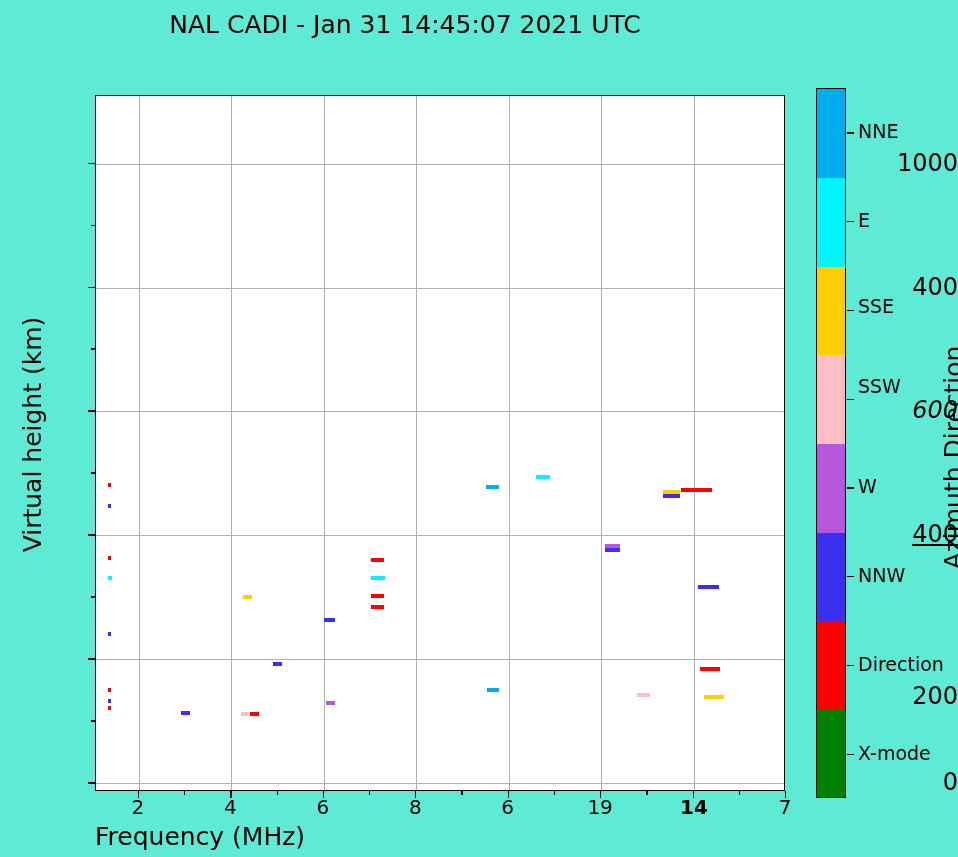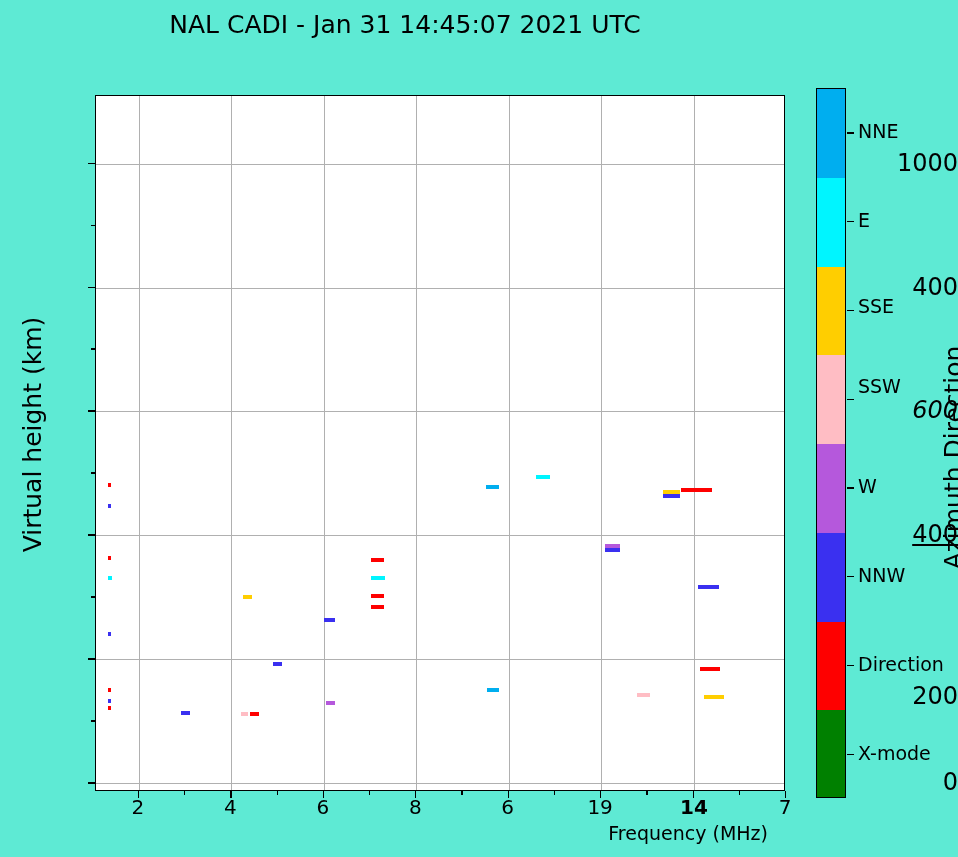--- a/index.html
+++ b/index.html
@@ -113,25 +113,25 @@
     width: 500px;
     text-align: center;
     font-size: 25px;
     color: #000;
     transform: rotate(-90deg);
     transform-origin: center center;
     white-space: nowrap;
   }
   #xlabel {
     position: absolute;
-    left: 78px;
+    left: 95px;
     top: 822px;
     width: 690px;
-    text-align: right;
-    font-size: 19px;
+    text-align: left;
+    font-size: 25px;
     color: #000;
     white-space: nowrap;
   }
   
   #colorbar {
     position: absolute;
     left: 816px;
     top: 88px;
     width: 30px;
     height: 710px;

